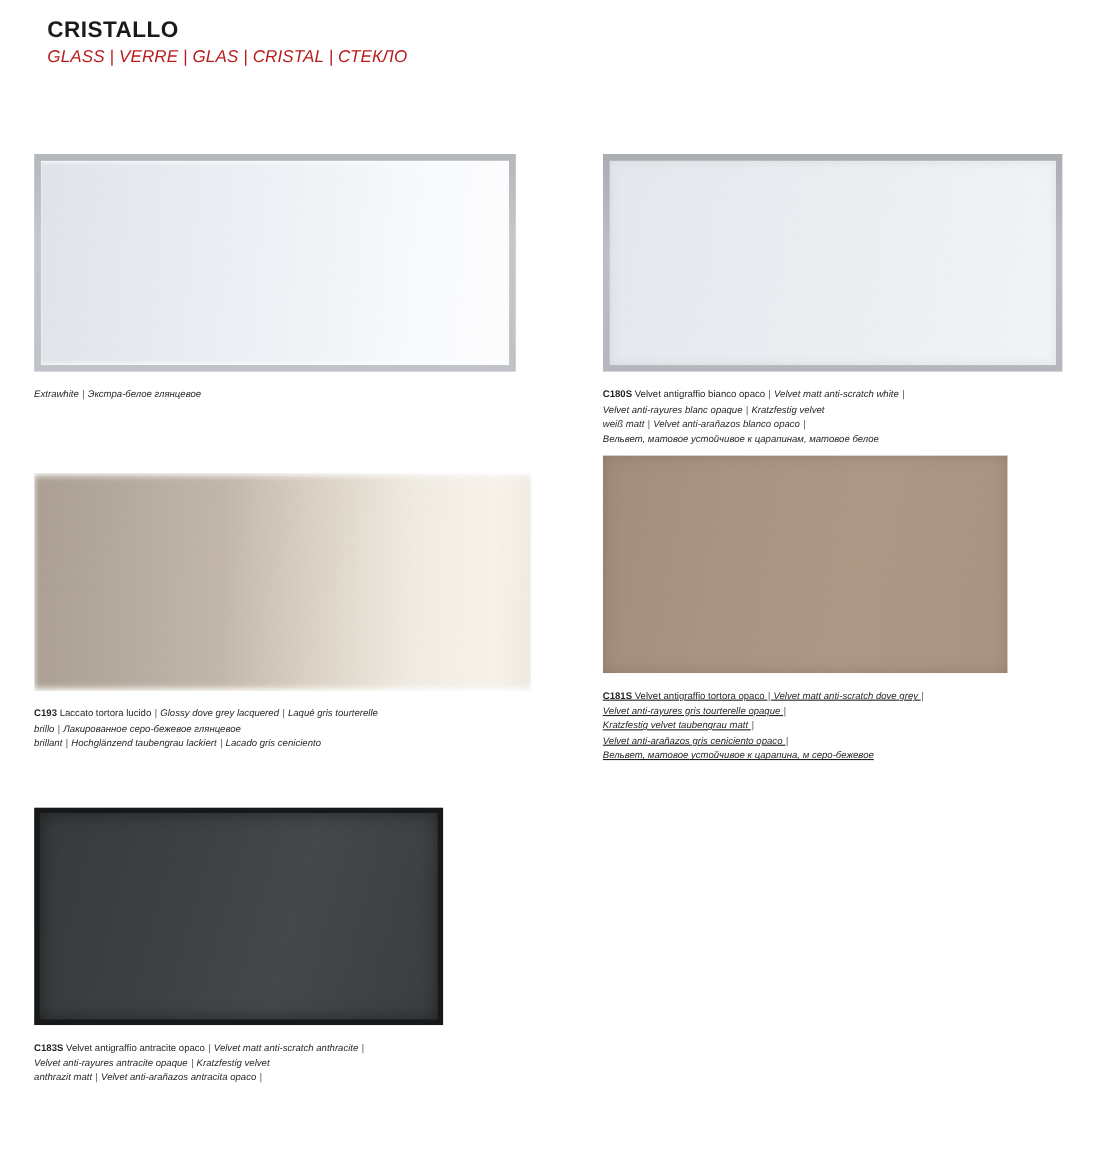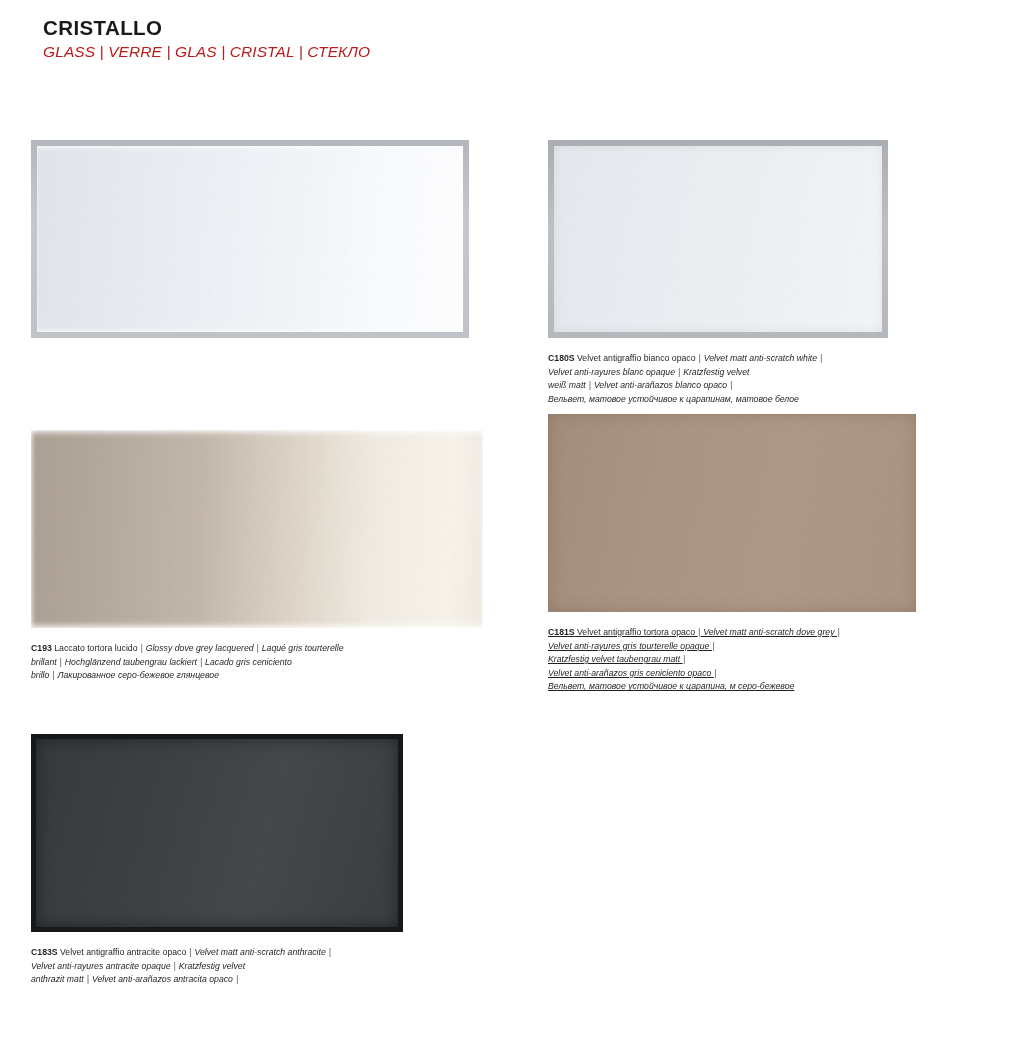--- a/index.html
+++ b/index.html
@@ -103,50 +103,51 @@
   <div class="col-left" id="col-left">
       <div class="material" style="top: 140px; width: 438px;">
         <div class="swatch framed" style="height: 198px;">
           <div class="frame" style="background: linear-gradient(rgb(180, 183, 188), rgb(196, 199, 203) 40%, rgb(191, 194, 199));"></div>
           <div class="inner" style="inset: 6px;">
             <div class="swatch-surface" style="background: linear-gradient(95deg, rgb(223, 228, 234) 0%, rgb(230, 234, 240) 22%, rgb(238, 241, 245) 52%, rgb(247, 249, 251) 78%, rgb(253, 253, 254) 100%); box-shadow: rgba(255, 255, 255, 0.95) 0px 3px 5px -2px inset, rgba(255, 255, 255, 0.9) 0px -3px 5px -2px inset;"></div>
             <div class="swatch-grain"></div>
           </div>
         </div>
         <div class="caption" style="margin-top: 14px;">
+          <div class="caption-line"><span class="tr">Extrawhite </span><span class="sep">|</span><span class="tr"> Экстра-белое глянцевое</span></div>
         </div>
       </div>
       <div class="material" style="top: 430px; width: 452px;">
         <div class="swatch" style="height: 198px;">
           <div class="swatch-surface" style="background: linear-gradient(92deg, rgb(171, 159, 146) 0%, rgb(181, 170, 158) 18%, rgb(194, 183, 170) 38%, rgb(221, 212, 199) 58%, rgb(240, 235, 226) 76%, rgb(246, 242, 234) 92%, rgb(239, 233, 224) 100%); box-shadow: rgba(255, 255, 255, 0.98) 0px 4px 6px -2px inset, rgba(255, 255, 255, 0.95) 0px -4px 6px -2px inset, rgba(255, 255, 255, 0.55) 3px 0px 6px -3px inset;"></div>
           <div class="swatch-grain"></div>
         </div>
         <div class="caption" style="margin-top: 14px;">
           <div class="caption-line"><span class="code">C193</span><span class="it"> Laccato tortora lucido </span><span class="sep">|</span><span class="tr"> Glossy dove grey lacquered </span><span class="sep">|</span><span class="tr"> Laqué gris tourterelle</span></div>
+          <div class="caption-line"><span class="tr">brillo </span><span class="sep">|</span><span class="tr"> Лакированное серо-бежевое глянцевое</span></div>
           <div class="caption-line"><span class="tr">brillant </span><span class="sep">|</span><span class="tr"> Hochglänzend taubengrau lackiert </span><span class="sep">|</span><span class="tr"> Lacado gris ceniciento</span></div>
-          <div class="caption-line"><span class="tr">brillo </span><span class="sep">|</span><span class="tr"> Лакированное серо-бежевое глянцевое</span></div>
         </div>
       </div>
       <div class="material" style="top: 734px; width: 372px;">
         <div class="swatch framed" style="height: 198px;">
           <div class="frame" style="background: rgb(22, 24, 26);"></div>
           <div class="inner" style="inset: 5px;">
             <div class="swatch-surface" style="background: linear-gradient(105deg, rgb(55, 58, 60) 0%, rgb(62, 65, 67) 35%, rgb(69, 72, 74) 62%, rgb(59, 62, 64) 100%); box-shadow: rgba(0, 0, 0, 0.45) 0px 0px 16px inset;"></div>
             <div class="swatch-grain"></div>
           </div>
         </div>
         <div class="caption" style="margin-top: 14px;">
           <div class="caption-line"><span class="code">C183S</span><span class="it"> Velvet antigraffio antracite opaco </span><span class="sep">|</span><span class="tr"> Velvet matt anti-scratch anthracite </span><span class="sep">|</span></div>
           <div class="caption-line"><span class="tr">Velvet anti-rayures antracite opaque </span><span class="sep">|</span><span class="tr"> Kratzfestig velvet</span></div>
           <div class="caption-line"><span class="tr">anthrazit matt </span><span class="sep">|</span><span class="tr"> Velvet anti-arañazos antracita opaco </span><span class="sep">|</span></div>
         </div>
       </div>
     </div>
   <div class="col-right" id="col-right">
-      <div class="material" style="top: 140px; width: 340px;">
+      <div class="material" style="top: 140px; width: 418px;">
         <div class="swatch framed" style="height: 198px;">
           <div class="frame" style="background: linear-gradient(rgb(170, 173, 178), rgb(188, 191, 196) 45%, rgb(180, 183, 188));"></div>
           <div class="inner" style="inset: 6px;">
             <div class="swatch-surface" style="background: linear-gradient(100deg, rgb(228, 231, 236) 0%, rgb(233, 236, 240) 40%, rgb(238, 240, 243) 75%, rgb(241, 243, 245) 100%); box-shadow: rgba(150, 155, 162, 0.18) 0px 0px 10px inset;"></div>
             <div class="swatch-grain"></div>
           </div>
         </div>
         <div class="caption" style="margin-top: 14px;">
           <div class="caption-line"><span class="code">C180S</span><span class="it"> Velvet antigraffio bianco opaco </span><span class="sep">|</span><span class="tr"> Velvet matt anti-scratch white </span><span class="sep">|</span></div>
           <div class="caption-line"><span class="tr">Velvet anti-rayures blanc opaque </span><span class="sep">|</span><span class="tr"> Kratzfestig velvet</span></div>

